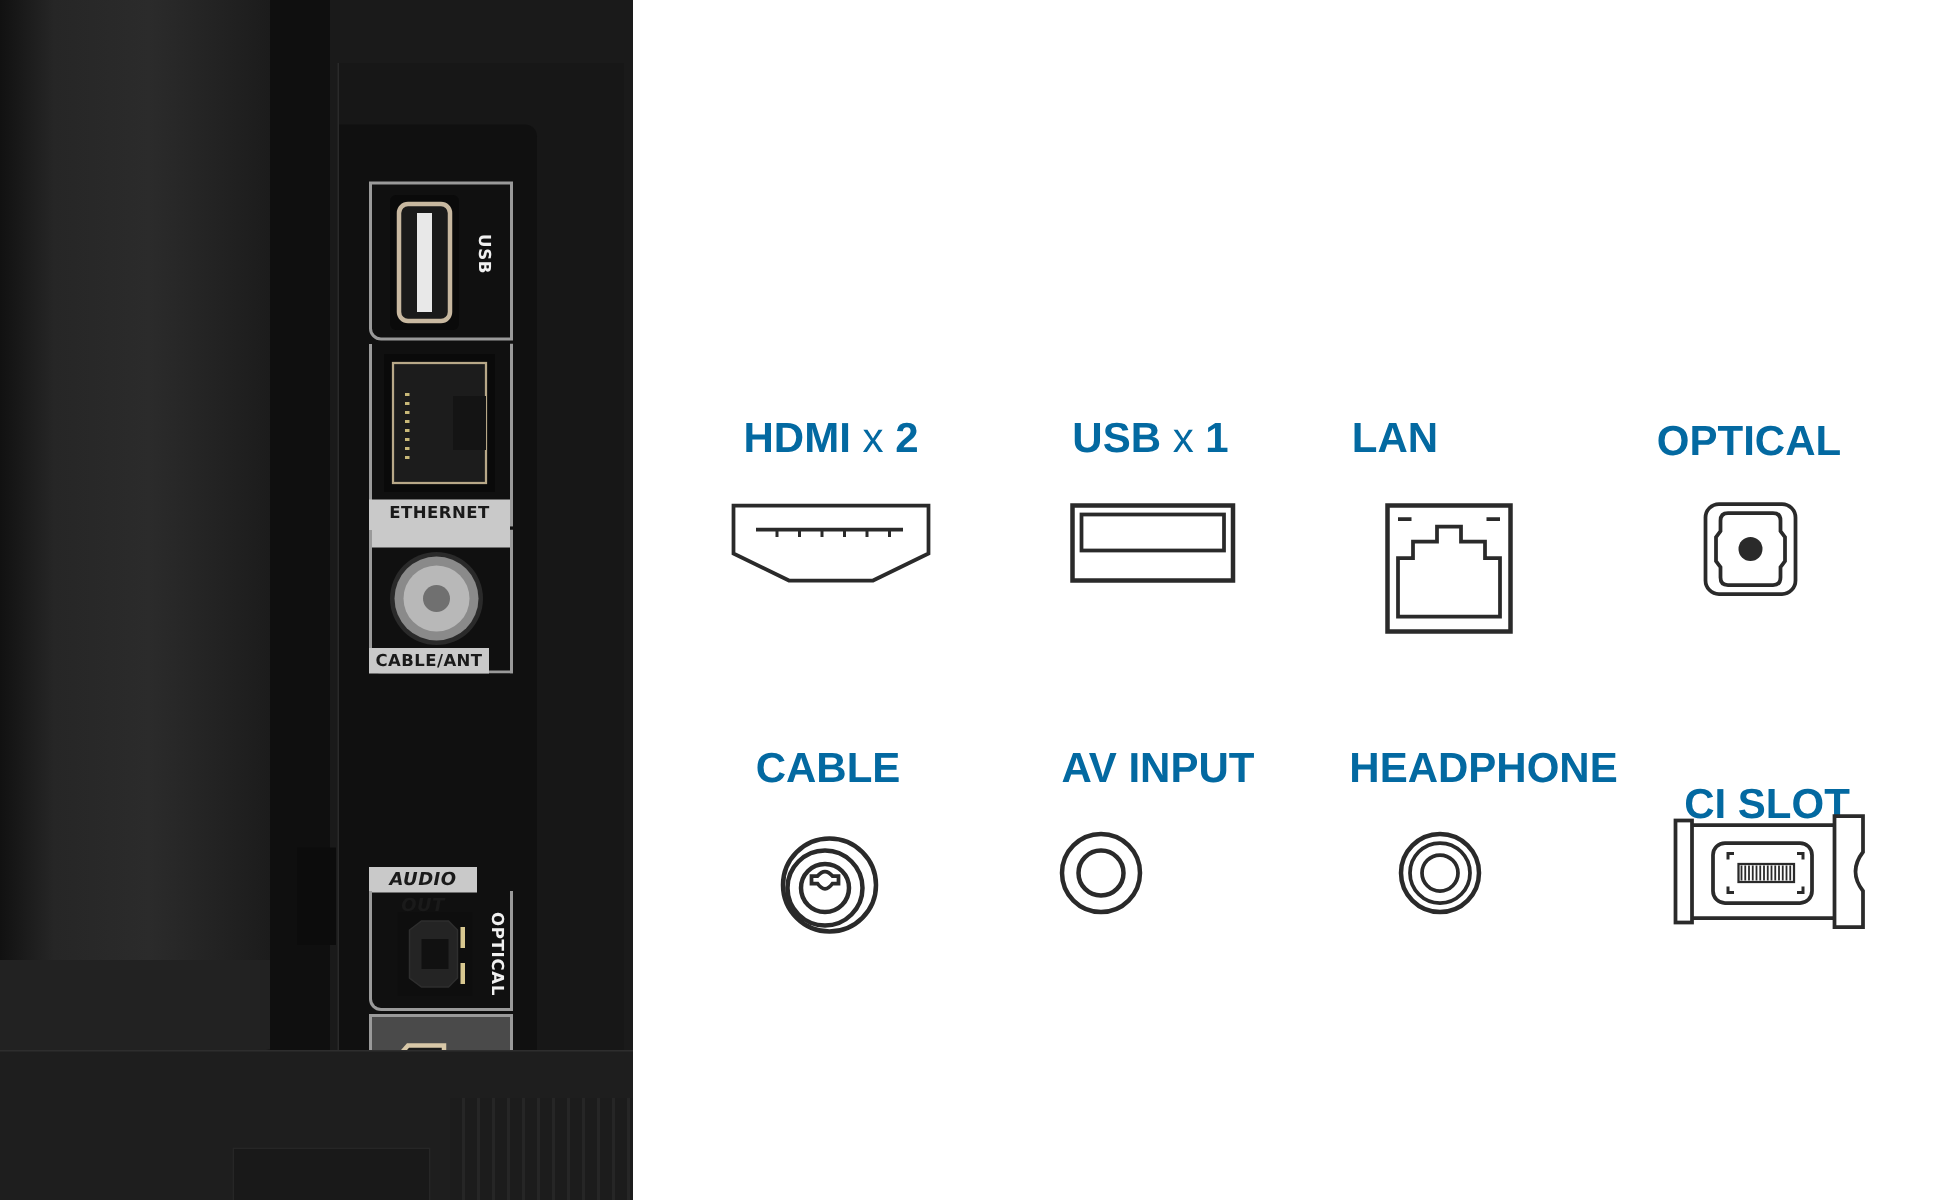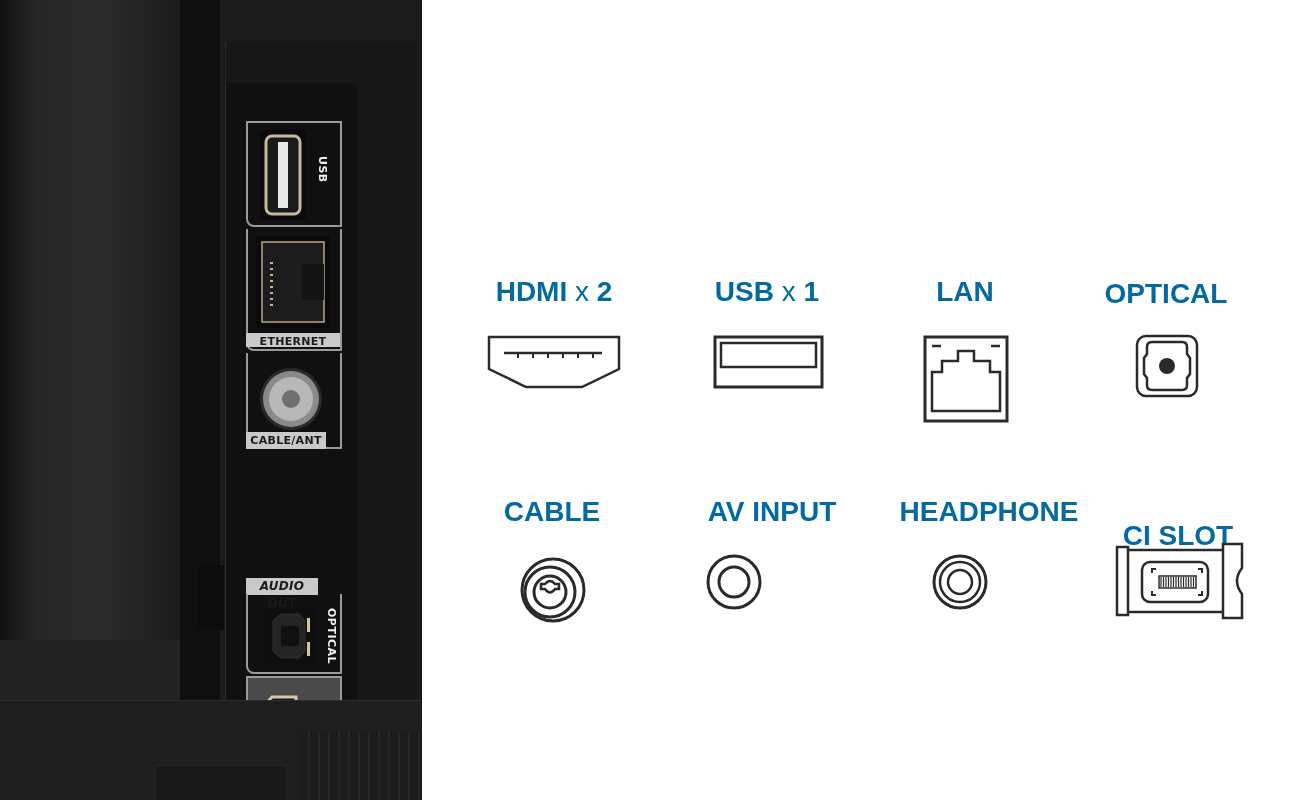--- a/index.html
+++ b/index.html
@@ -52,21 +52,21 @@
         <rect x="16" y="34" width="3" height="2"></rect>
         <rect x="16" y="40" width="3" height="2"></rect>
         <rect x="16" y="46" width="3" height="2"></rect>
         <rect x="16" y="52" width="3" height="2"></rect>
         <rect x="16" y="58" width="3" height="2"></rect>
         <rect x="16" y="64" width="3" height="2"></rect>
         <rect x="16" y="70" width="3" height="2"></rect>
       </g>
     <rect x="48" y="30" width="22" height="36" fill="#141414"></rect>
   </svg>
-  <div class="port-label" style="left:246px;top:333px;width:94px;height:14px;line-height:17px;">ETHERNET</div>
+  <div class="port-label" style="left:246px;top:333px;width:94px;height:32px;line-height:17px;">ETHERNET</div>
 
   <div class="port-box" style="left:246px;top:353px;width:96px;height:96px;border-top:none;"></div>
   <svg class="icon" style="left:258px;top:366px;" width="66" height="66" viewBox="0 0 66 66">
     <circle cx="33" cy="33" r="31" fill="#2a2a2a"></circle>
     <circle cx="33" cy="33" r="28" fill="#8a8a8a"></circle>
     <circle cx="33" cy="33" r="22" fill="#b8b8b8"></circle>
     <circle cx="33" cy="33" r="9" fill="#707070"></circle>
   </svg>
   <div class="port-label" style="left:246px;top:432px;width:80px;height:17px;line-height:17px;">CABLE/ANT</div>
 
@@ -114,21 +114,21 @@
   <div class="spec-title" style="left:767px;top:276px;">
     <span>USB</span>
     <span class="x">x</span>
     <span>1</span>
   </div>
   <svg class="icon" style="left:713px;top:335px;" width="111" height="54" viewBox="0 0 111 54">
     <rect x="2" y="2" width="107" height="50" fill="none" stroke="#2a2a2a" stroke-width="3"></rect>
     <rect x="8" y="8" width="95" height="24" fill="none" stroke="#2a2a2a" stroke-width="2.5"></rect>
   </svg>
 
-  <div class="spec-title" style="left:965px;top:276px;">
+  <div class="spec-title" style="left:930px;top:276px;">
     <span>LAN</span>
   </div>
   <svg class="icon" style="left:923px;top:335px;" width="86" height="88" viewBox="0 0 86 88">
     <rect x="2" y="2" width="82" height="84" fill="none" stroke="#2a2a2a" stroke-width="3"></rect>
     <line x1="9" y1="11" x2="18" y2="11" stroke="#2a2a2a" stroke-width="2.5"></line>
     <line x1="68" y1="11" x2="77" y2="11" stroke="#2a2a2a" stroke-width="2.5"></line>
     <path d="M9 76 L9 37 L19 37 L19 26 L35 26 L35 16 L51 16 L51 26 L67 26 L67 37 L77 37 L77 76 Z" fill="none" stroke="#2a2a2a" stroke-width="2.5"></path>
   </svg>
 
   <div class="spec-title" style="left:1166px;top:278px;">

